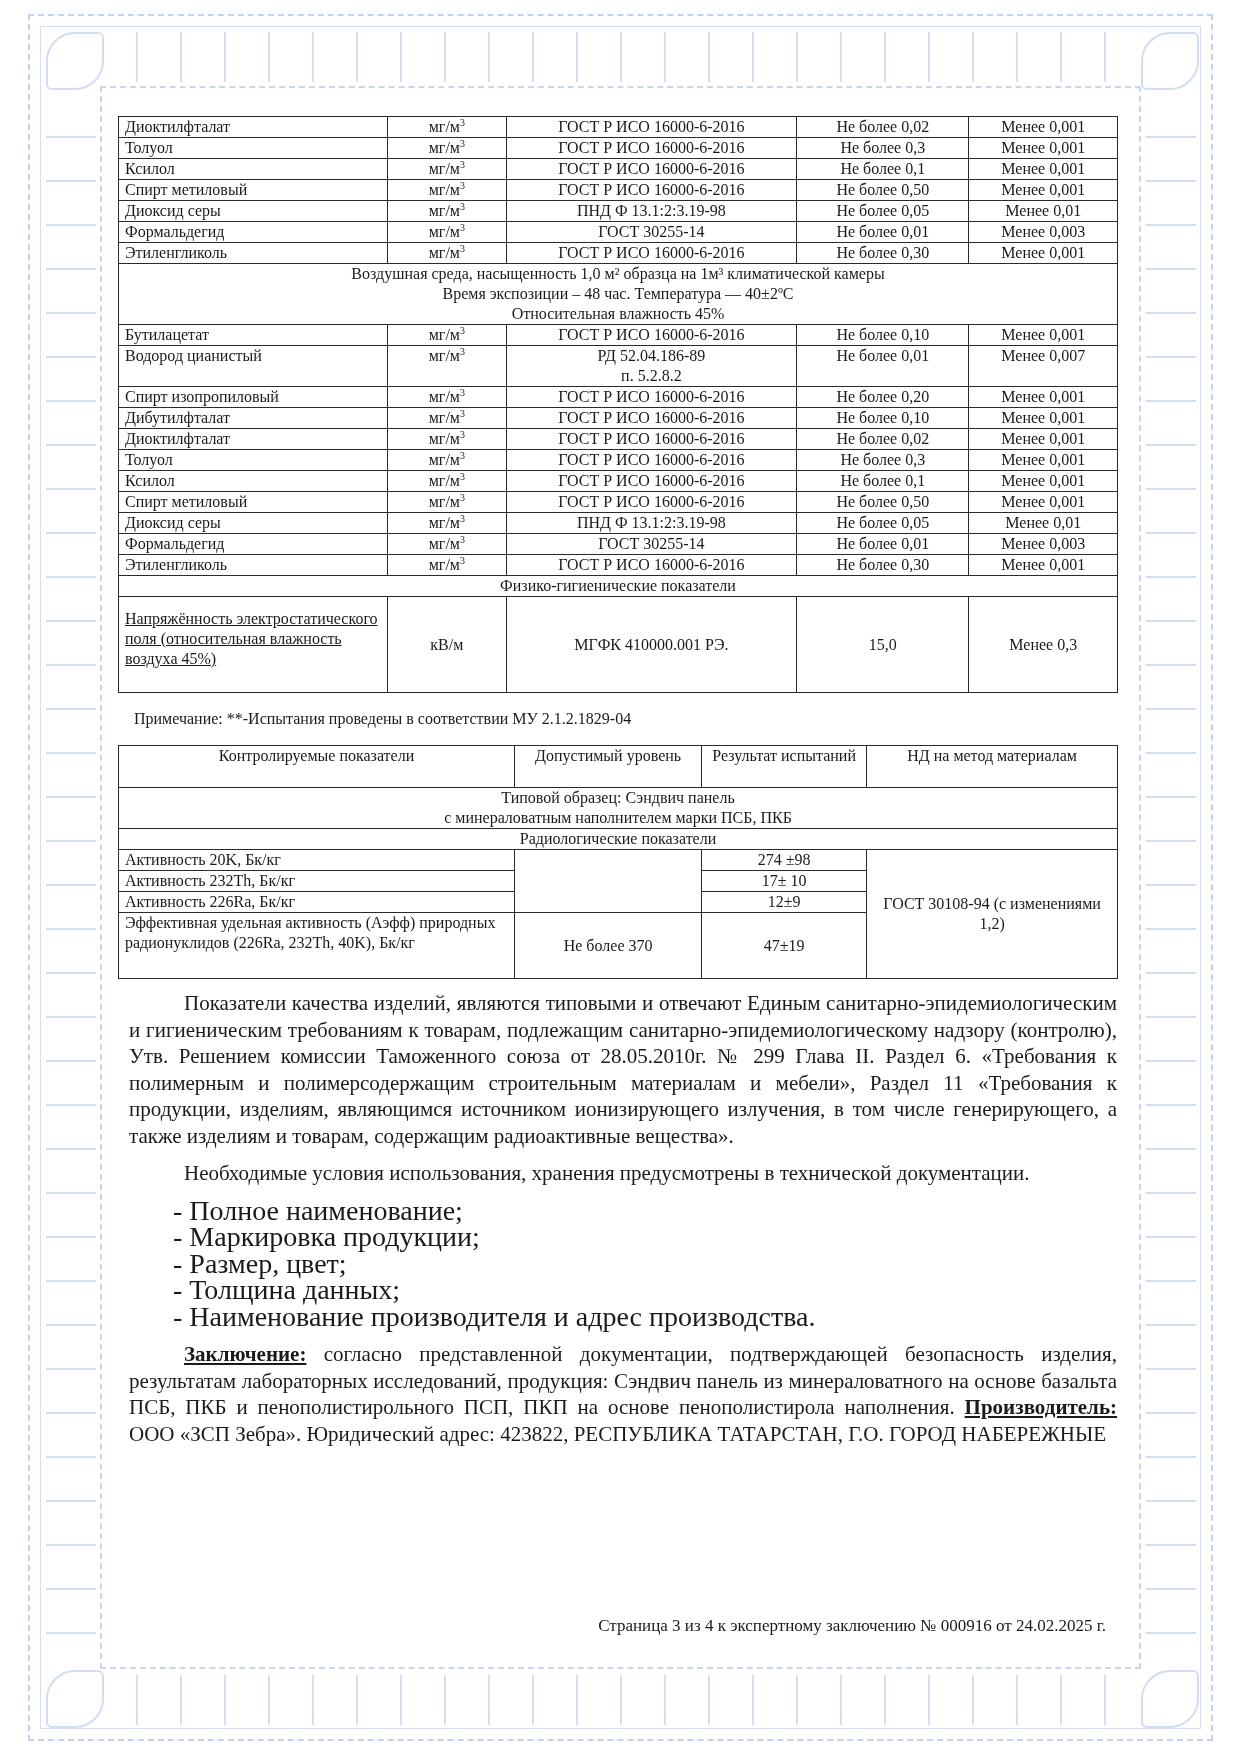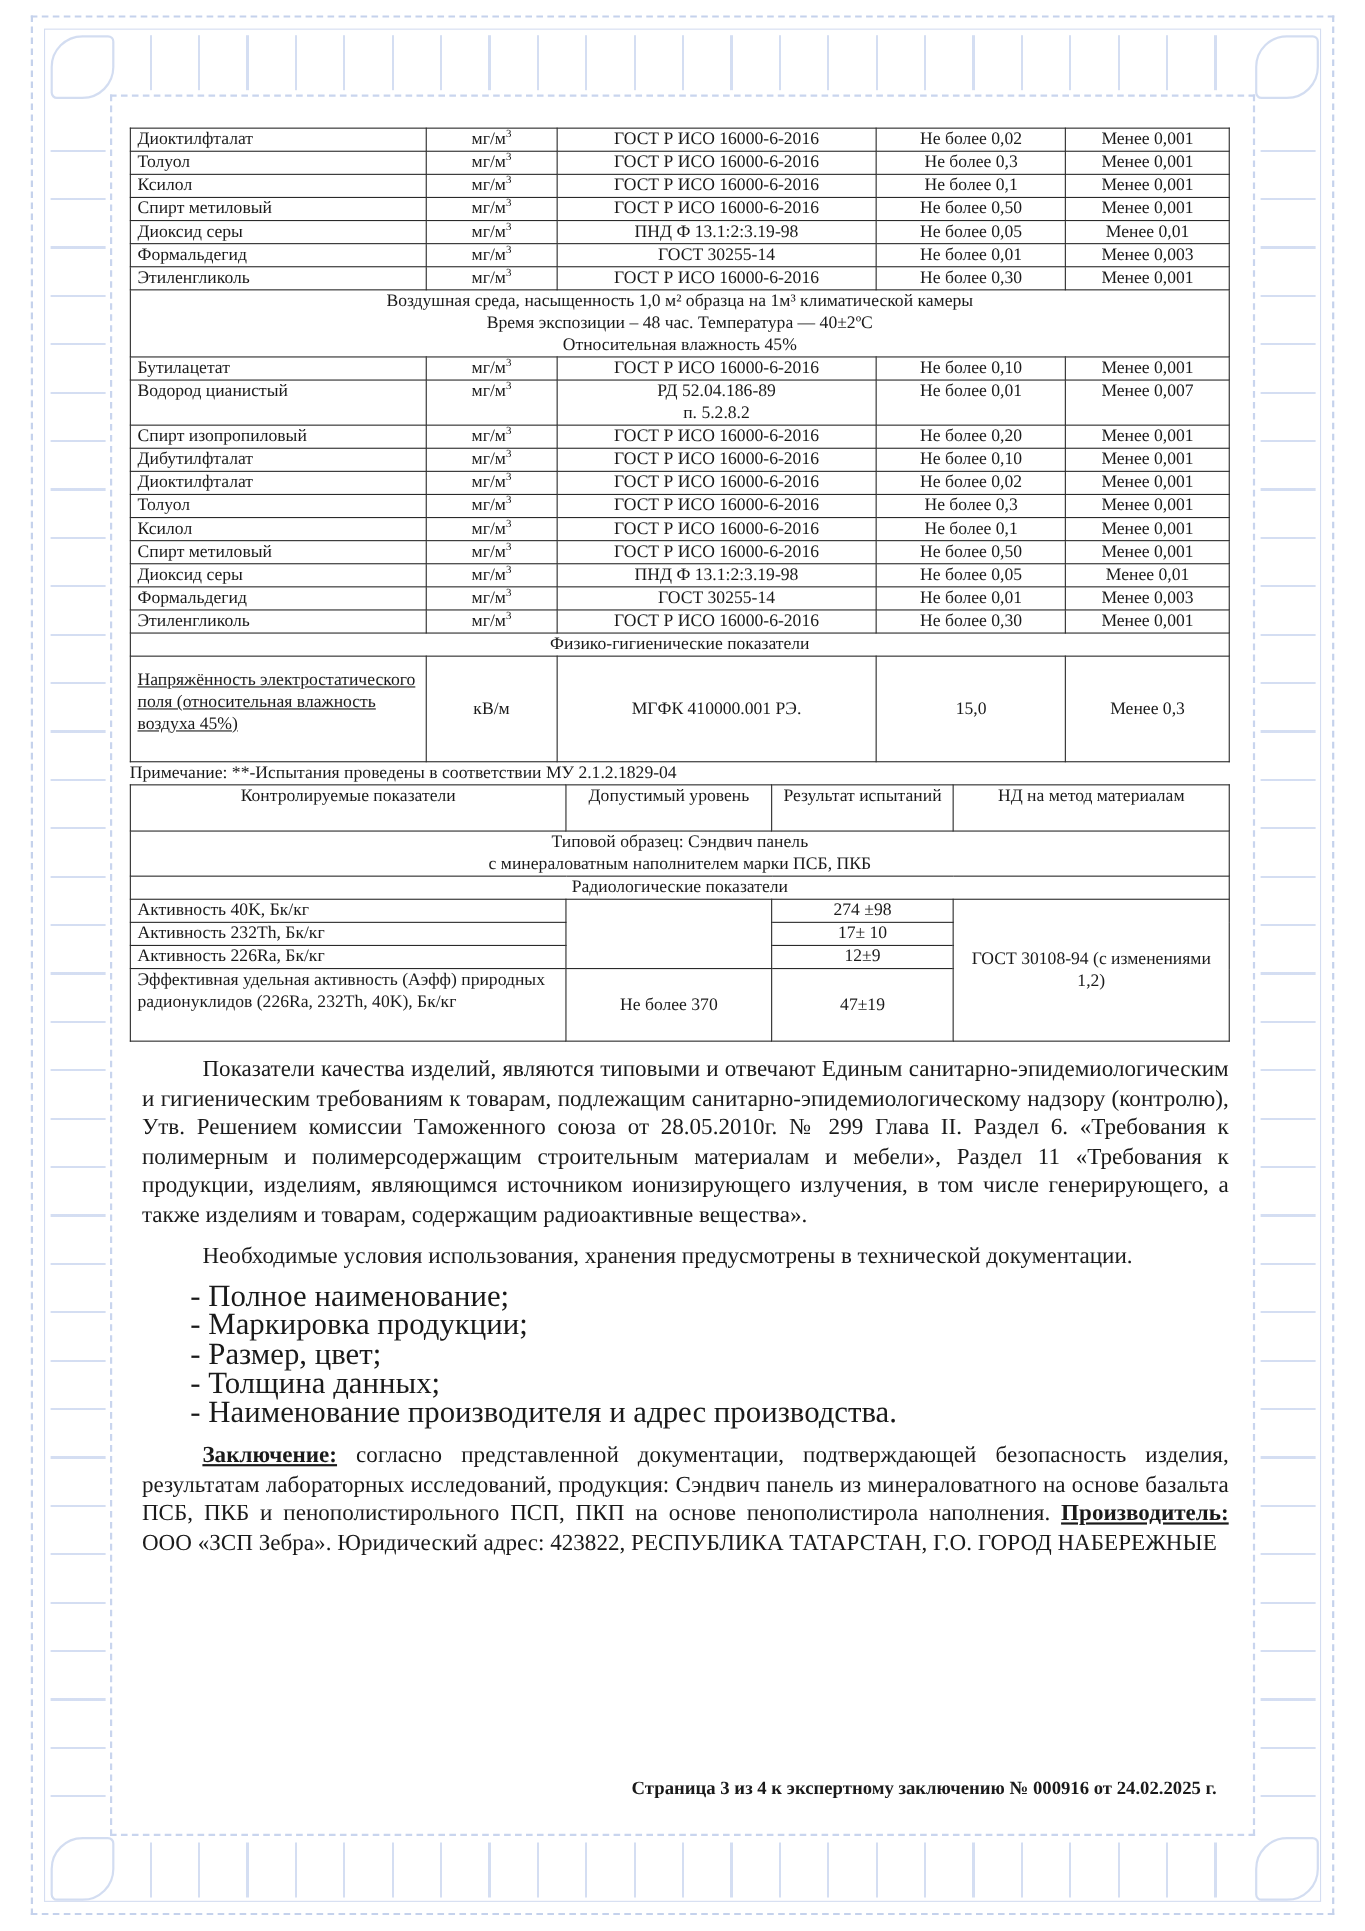--- a/index.html
+++ b/index.html
@@ -23,28 +23,28 @@
 
   table { border-collapse: collapse; width: 1000px; font-size: 16px; line-height: 20px; }
   td { border: 1.5px solid #2a2a2a; padding: 0 6px; vertical-align: top; }
   td.c { text-align: center; }
   td.mid { vertical-align: middle; }
   .sup { font-size: 10px; vertical-align: super; line-height: 0; }
 
   .t1 col.c1 { width: 250px; } .t1 col.c2 { width: 110px; } .t1 col.c3 { width: 270px; } .t1 col.c4 { width: 160px; } .t1 col.c5 { width: 138px; }
   .t2 col.c1 { width: 360px; } .t2 col.c2 { width: 170px; } .t2 col.c3 { width: 150px; } .t2 col.c4 { width: 228px; }
 
-  .note { font-size: 16px; line-height: 20px; margin: 0; }
+  .note { font-size: 16px; line-height: 20px; margin: 16px; }
 
   .body-text { font-size: 21px; line-height: 26.5px; text-align: justify; margin: 11px; width: 988px; }
   .indent { text-indent: 55px; }
   .list-item { font-size: 28px; line-height: 26.5px; padding-left: 55px; margin: 0; }
   .bold-u { font-weight: bold; text-decoration: underline; }
 
-  .footer { position: absolute; left: 118px; top: 1616px; width: 988px; text-align: right; font-size: 17px; font-weight: bold; }
+  .footer { position: absolute; left: 118px; top: 1616px; width: 988px; text-align: right; font-size: 17px; font-weight: normal; }
 </style>
 </head>
 <body>
 
 <div class="border-outer"></div>
 <div class="border-mid"></div>
 <div class="border-band-top"></div>
 <div class="border-band-bottom"></div>
 <div class="border-band-left"></div>
 <div class="border-band-right"></div>
@@ -273,21 +273,21 @@
     <tr>
       <td colspan="4" class="c">
         <div>Типовой образец: Сэндвич панель</div>
         <div>с минераловатным наполнителем марки ПСБ, ПКБ</div>
       </td>
     </tr>
     <tr>
       <td colspan="4" class="c">Радиологические показатели</td>
     </tr>
     <tr>
-      <td>Активность 40K, Бк/кг</td>
+      <td>Активность 20K, Бк/кг</td>
       <td rowspan="3"></td>
       <td class="c">274 ±98</td>
       <td rowspan="4" class="c mid">ГОСТ 30108-94 (с изменениями 1,2)</td>
     </tr>
     <tr>
       <td>Активность 232Th, Бк/кг</td>
       <td class="c">17± 10</td>
     </tr>
     <tr>
       <td>Активность 226Ra, Бк/кг</td>

